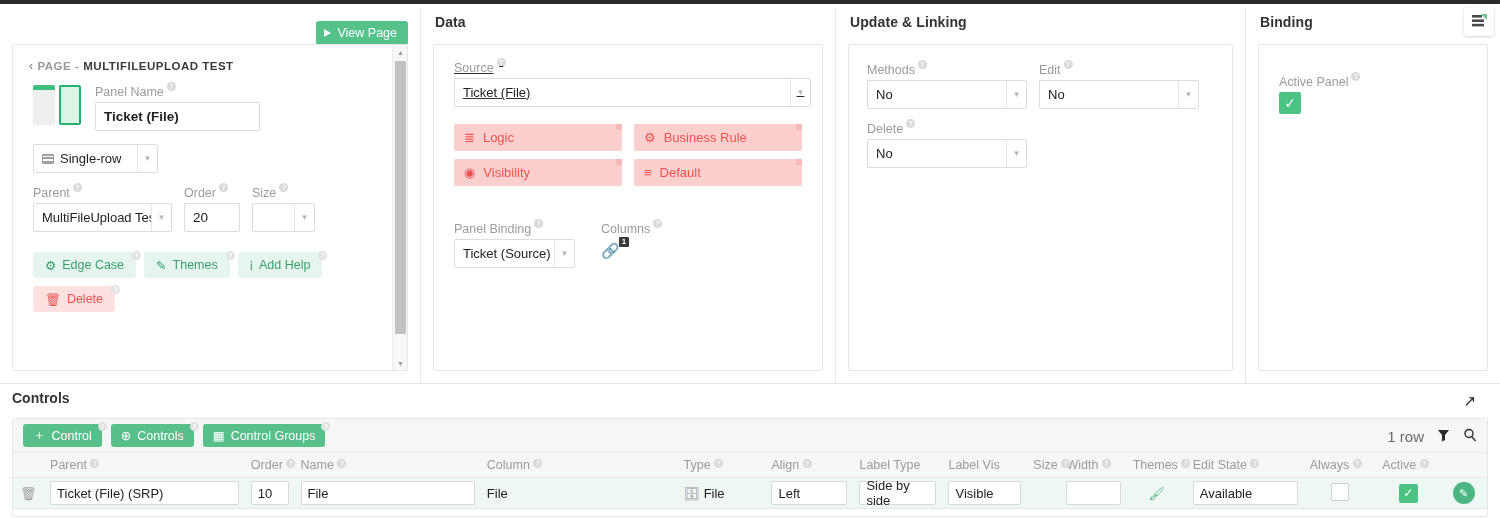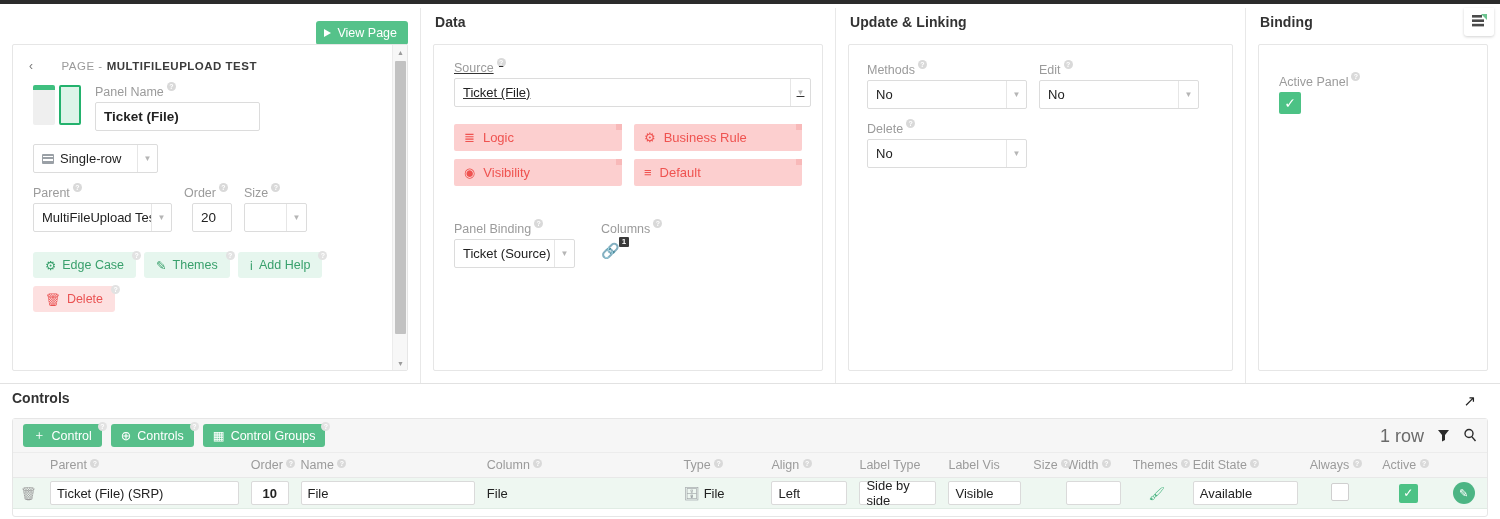--- a/index.html
+++ b/index.html
@@ -43,21 +43,21 @@
     background:#55c28a; color:#fff; border:none; border-radius:3px;
     height:24px; padding:0 11px 0 8px;
     font-size:12.5px; font-family:"Liberation Sans", sans-serif;
     display:flex; align-items:center; gap:6px; cursor:pointer;
   }
   .tri { width:0;height:0;border-left:7px solid #fff;border-top:4.5px solid transparent;border-bottom:4.5px solid transparent; }
 
   
   .crumb { padding:14px 0 0 16px; font-size:11.5px; font-weight:bold; letter-spacing:.5px; color:#555; display:flex; align-items:center; gap:4px;}
   .crumb .chev { font-weight:normal; font-size:12px; color:#777; }
-  .crumb .pg { color:#9a9a9a; font-weight:normal;margin-left:24px;}
+  .crumb .pg { color:#9a9a9a; font-weight:bold;}
   .crumb .nm { color:#3b3b3b; }
 
   
   .lbl { font-size:12.5px; color:#9b9b9b; display:flex; align-items:flex-start; gap:3px; margin-bottom:3px; }
   .q { display:inline-block; width:9px;height:9px;border-radius:50%;background:#d9d9d9;color:#fff;
        font-size:7px; line-height:9px; text-align:center; position:relative; top:-3px; font-weight:bold;}
   .inp {
     border:1px solid #dcdcdc; background:#fff; height:29px; border-radius:2px;
     display:flex; align-items:center; padding:0 8px; font-size:13.5px; color:#222; font-weight:bold;
   }
@@ -108,28 +108,28 @@
 
   
   .controls { position:absolute; left:0; top:383px; width:1500px; height:136px; border-top:1px solid #e2e2e2; background:#fff;}
   .ctl-head { height:28px; display:flex; align-items:center; padding-left:12px; font-size:14px; font-weight:bold; color:#333;}
   .expand { position:absolute; right:24px; top:8px; font-size:15px; color:#222; cursor:pointer; }
   .ctl-card { position:absolute; left:12px; right:12px; top:34px; bottom:2px; border:1px solid #e6e6e6; border-radius:3px; background:#fff;}
   .ctl-toolbar { height:34px; background:#f6f6f6; border-bottom:1px solid #ececec; display:flex; align-items:center; padding:0 10px; gap:9px; position:relative;}
   .gbtn { position:relative; height:23px; border-radius:3px; background:#57bf8a; color:#fff; font-size:12.5px;
           display:flex;align-items:center;gap:6px; padding:0 10px; cursor:pointer; white-space:nowrap;}
   .gbtn .q{position:absolute;top:-2px;right:-5px;background:#e2e2e2;}
-  .tb-right { position:absolute; right:10px; top:0; height:34px; display:flex; align-items:center; gap:13px; font-size:18px; color:#6a6a6a;}
+  .tb-right { position:absolute; right:10px; top:0; height:34px; display:flex; align-items:center; gap:13px; font-size:15px; color:#6a6a6a;}
 
   table.grid { width:100%; border-collapse:collapse; table-layout:fixed;}
   table.grid th { background:#f6f6f6; font-weight:normal; color:#9b9b9b; font-size:12.5px; text-align:left;
                   padding:5px 6px; border-bottom:1px solid #e8e8e8; white-space:nowrap;}
   table.grid td { background:#eef7f1; padding:3px 6px; border-bottom:1px solid #e0ece4; font-size:13px; color:#222; vertical-align:middle;}
   td .cell-inp{ border:1px solid #dadada; background:#fff; height:24px; border-radius:2px; display:flex;align-items:center; padding:0 6px; font-size:13px;}
-  td .cell-inp.r{ justify-content:center;font-weight:bold; }
+  td .cell-inp.r{ justify-content:flex-start; }
   .trash{ color:#9b9b9b; font-size:13px; cursor:pointer;}
   .brush{ color:#44b37e; font-size:13px;}
   .edit-btn{ width:22px;height:22px;border-radius:50%;background:#4cb584;color:#fff;display:flex;align-items:center;justify-content:center;font-size:11px;cursor:pointer;}
   .filetype{ color:#8d9196; }
   .lnk { color:#3fb97d; font-size:15px; position:relative; display:inline-block; }
   .lnk .badge{ position:absolute; right:-9px; top:-5px; background:#3a3a3a; color:#fff; font-size:8px; font-weight:bold;
                padding:1px 2.5px; border-radius:1px; line-height:1;}
 </style>
 </head>
 <body>
@@ -186,21 +186,21 @@
           <div class="sel" style="width:139px;">
             <span class="v">MultiFileUpload Test</span>
             <span class="ar">▼</span>
           </div>
         </div>
         <div>
           <div class="lbl">
             <span>Order</span>
             <span class="q">?</span>
           </div>
-          <div class="inp normal" style="width:40px;margin-left:8px;">
+          <div class="inp normal" style="width:56px;">
             <span>20</span>
           </div>
         </div>
         <div>
           <div class="lbl">
             <span>Size</span>
             <span class="q">?</span>
           </div>
           <div class="sel" style="width:63px;">
             <span class="v"></span>

